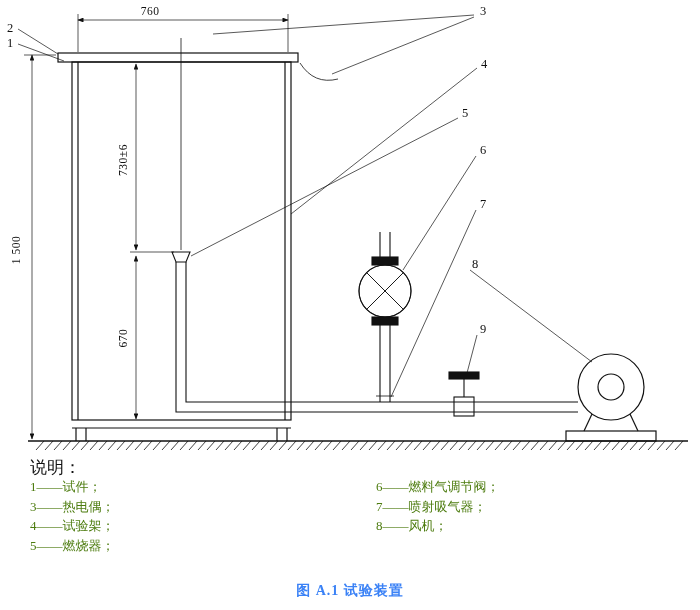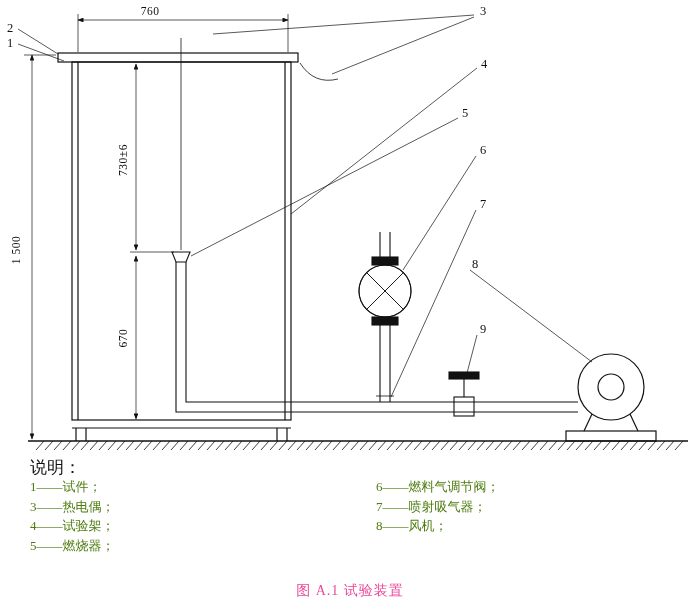--- a/index.html
+++ b/index.html
@@ -8,21 +8,21 @@
   .page { position:relative; width:700px; height:610px; background:#ffffff; overflow:hidden; }
   .page svg { position:absolute; left:0; top:0; }
   svg text { font-family:"Liberation Serif","DejaVu Serif",serif; fill:#111; }
   .callout { font-size:12.5px; }
   .dim { font-size:11.5px; letter-spacing:0.5px; }
   .legend-title { position:absolute; left:30px; top:456px; font-size:17px; color:#111; }
   .legend-col { position:absolute; top:478px; list-style:none; font-size:13px; color:#4d7c0f; }
   .legend-col li { height:19.5px; white-space:nowrap; }
   .col-left { left:30px; }
   .col-right { left:340px;margin-left:36px; }
-  .caption { position:absolute; left:0; width:100%; top:582px; text-align:center; font-weight:normal; font-size:14px; color:#ec4899; letter-spacing:1px; }
+  .caption { position:absolute; left:0; width:100%; top:582px; text-align:center; font-weight:bold; font-size:14px; color:#3b82f6; letter-spacing:1px; }
 </style>
 </head>
 <body>
 
 <div class="page">
 
   <svg width="700" height="455" viewBox="0 0 700 455">
     <defs>
       <marker id="arr" viewBox="0 0 10 8" refX="9" refY="4" markerWidth="9" markerHeight="7" orient="auto-start-reverse">
         <path d="M0,0 L10,4 L0,8 z" fill="#111"></path>

